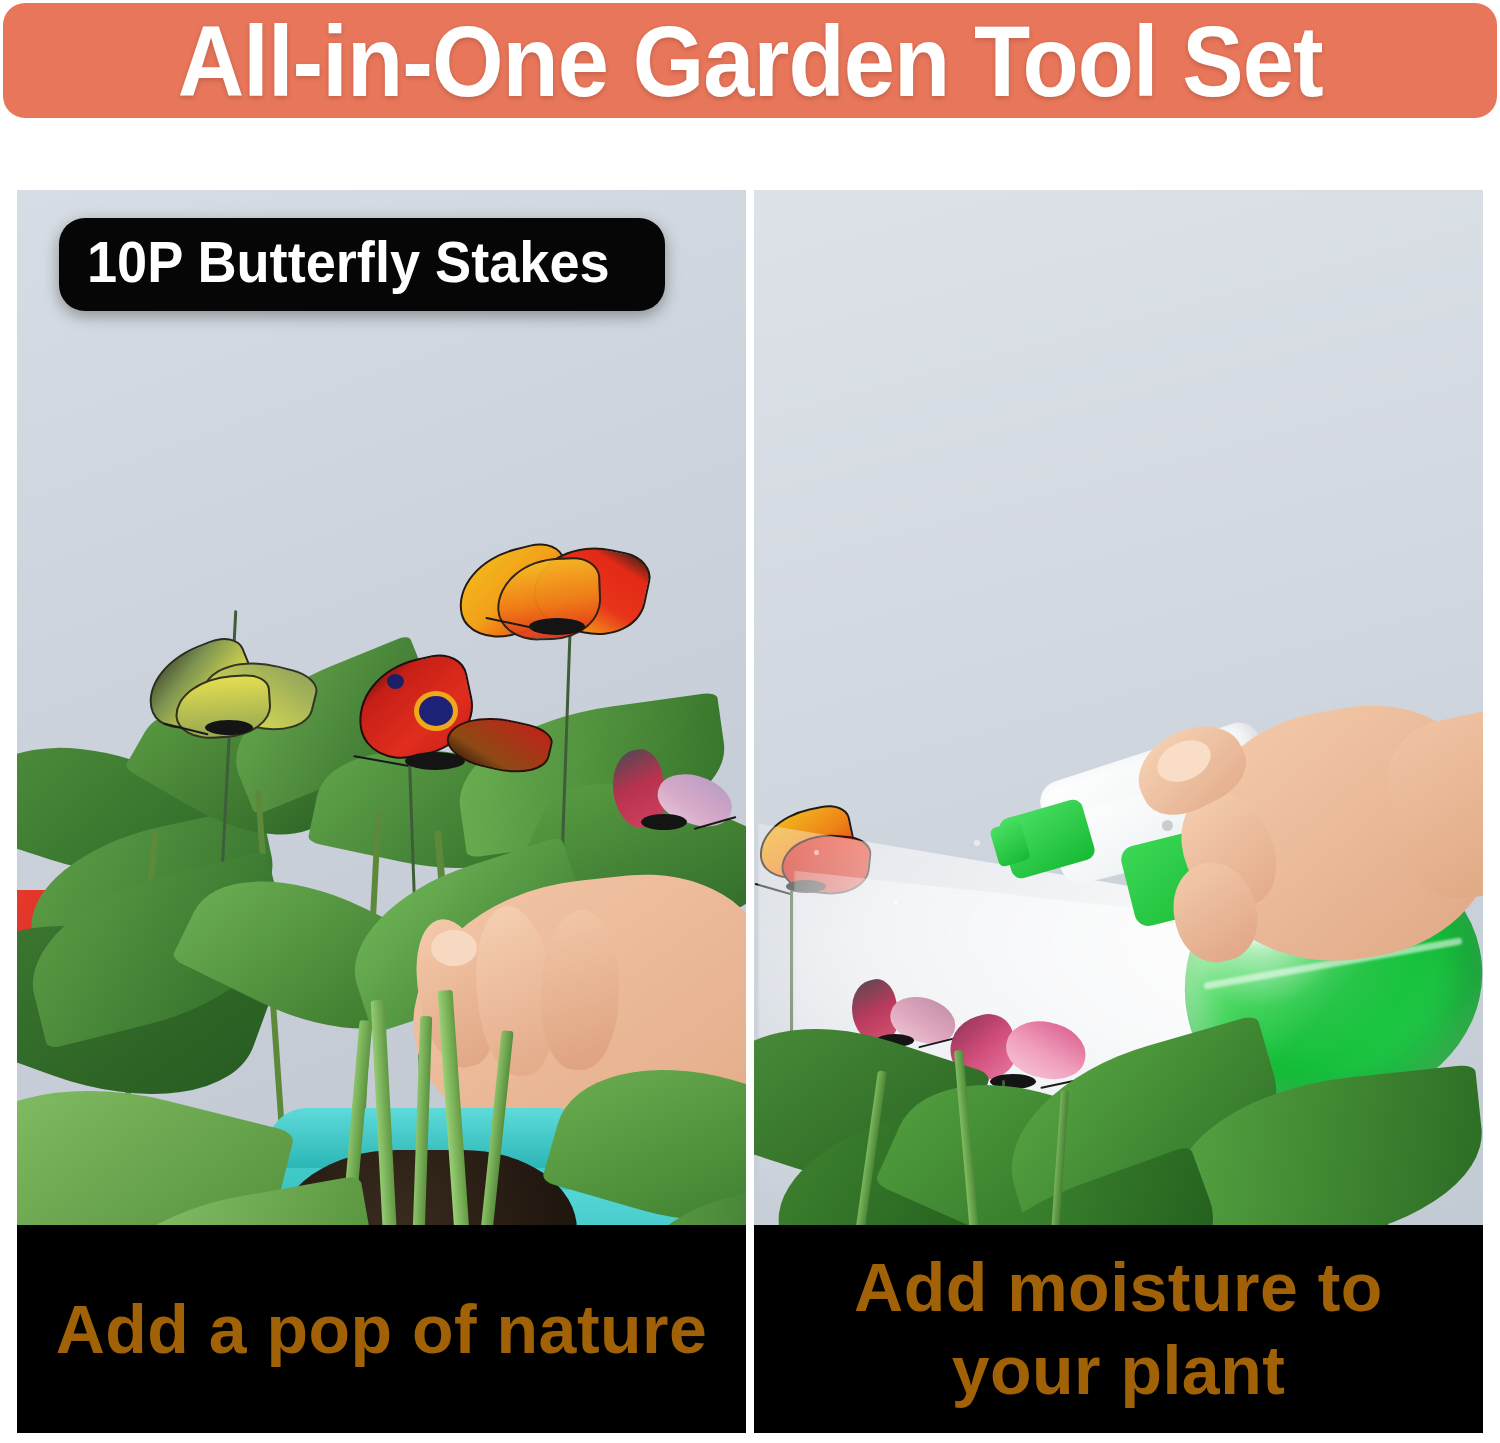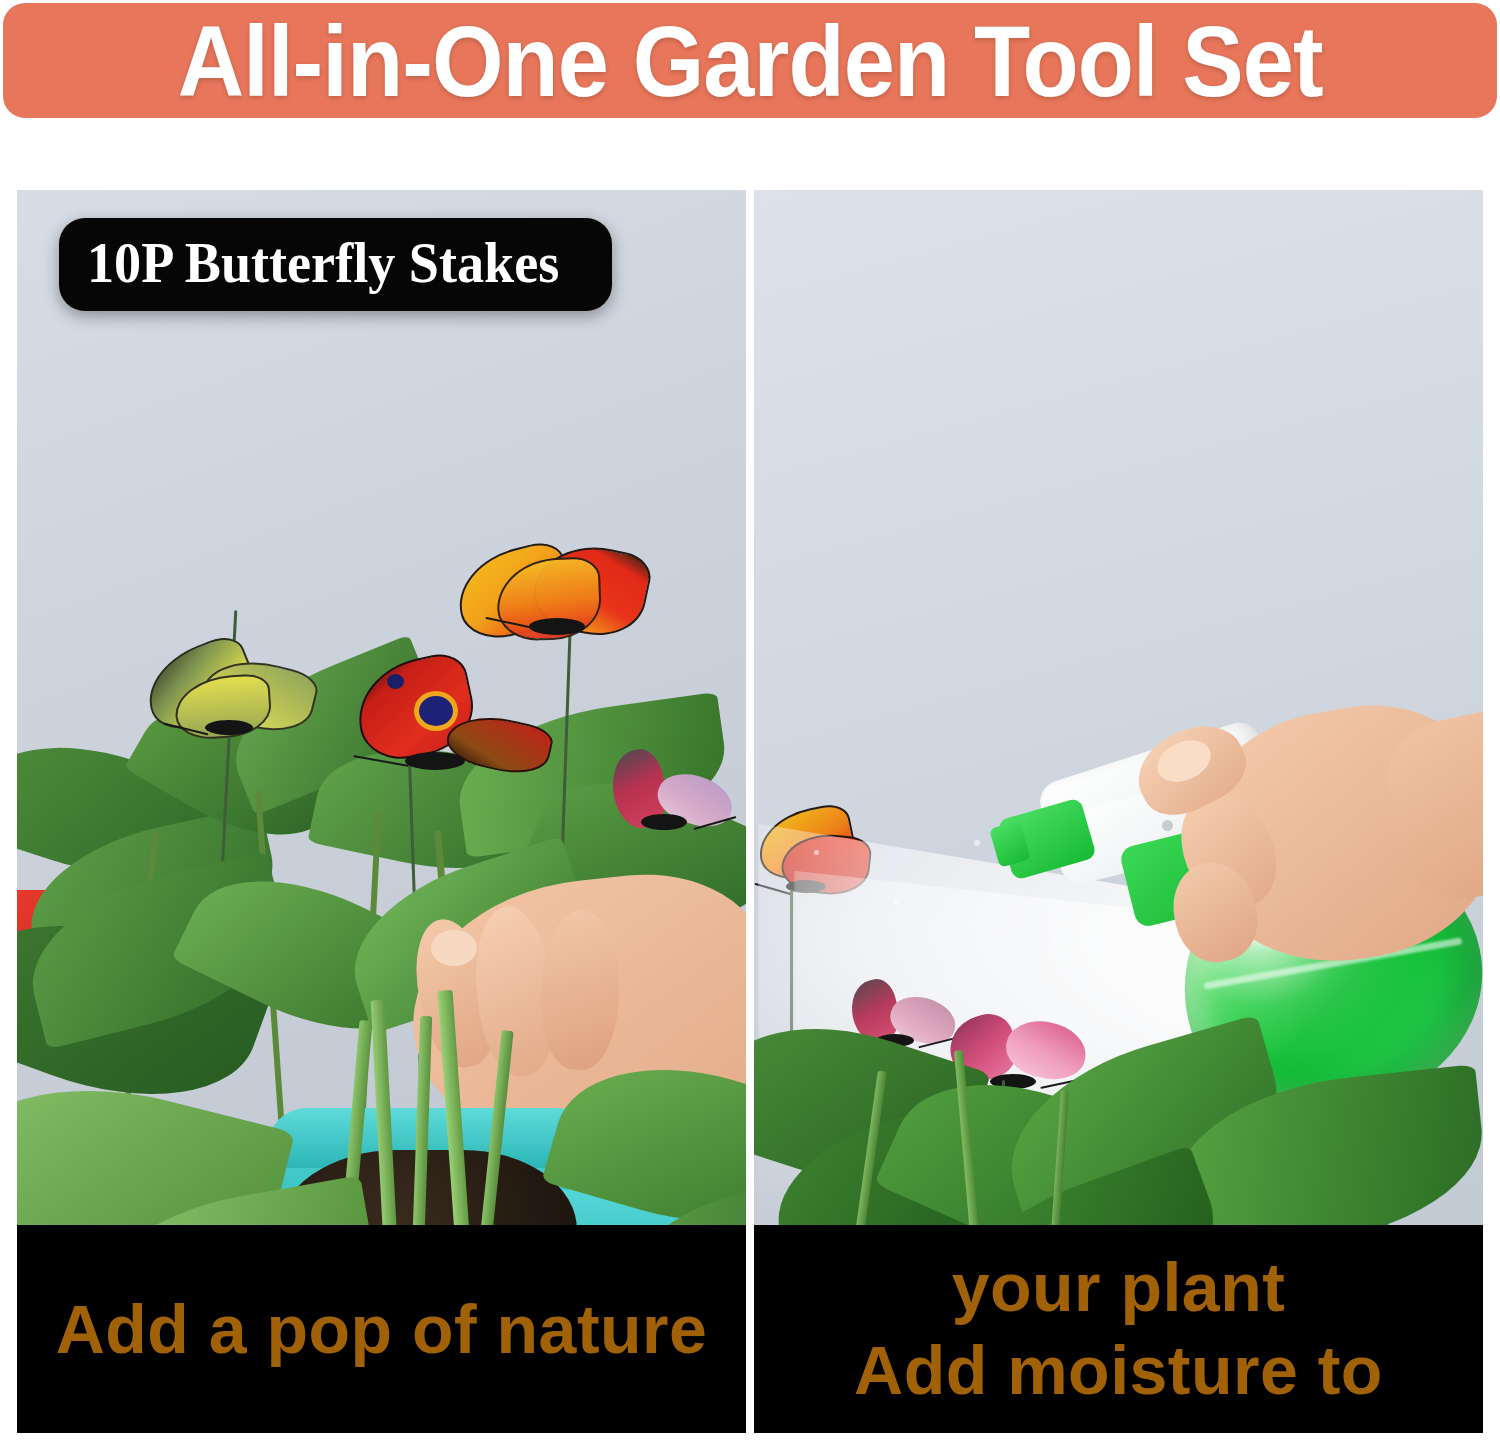--- a/index.html
+++ b/index.html
@@ -33,21 +33,21 @@
     position:absolute;left:17px;top:190px;width:1466px;height:1243px;
     display:flex;gap:8px;
   }
   .panel{
     position:relative;width:729px;height:1243px;overflow:hidden;
     background:#cfd6df;
   }
 
   
   .photo{
-    position:absolute;left:0;top:0;width:100%;height:1040px;overflow:hidden;font-family:Liberation Serif, serif;
+    position:absolute;left:0;top:0;width:100%;height:1040px;overflow:hidden;
   }
   .sky{
     position:absolute;inset:0;
     background:linear-gradient(160deg,#d7dde4 0%,#ccd3dc 40%,#c6cdd6 70%,#bfc7d1 100%);
   }
   .sky.right{
     background:linear-gradient(165deg,#dde2e8 0%,#d2d8e0 45%,#c9d0d9 75%,#c2cad4 100%);
   }
 
   
@@ -303,18 +303,18 @@
       <div class="leaf" style="left:180px;top:1000px;width:290px;height:150px;background:linear-gradient(130deg,#448f34,#1f5a1b);transform:rotate(-20deg);"></div>
       <div class="leaf" style="left:30px;top:1040px;width:250px;height:140px;background:linear-gradient(120deg,#3d8730,#1d561a);transform:rotate(16deg);"></div>
 
       <div class="stem" style="left:110px;top:880px;width:9px;height:200px;background:linear-gradient(90deg,#7cb85e,#4d8636);transform:rotate(8deg);"></div>
       <div class="stem" style="left:210px;top:860px;width:9px;height:230px;background:linear-gradient(90deg,#82bd62,#4f8a38);transform:rotate(-5deg);"></div>
       <div class="stem" style="left:300px;top:900px;width:8px;height:200px;background:linear-gradient(90deg,#78b35a,#497f34);transform:rotate(4deg);"></div>
 
     </div>
 
     <div class="caption">
+      <div class="line">Add moisture to</div>
       <div class="line">your plant</div>
-      <div class="line">Add moisture to</div>
     </div>
   </div>
 
 </div>
 
 </body></html>

